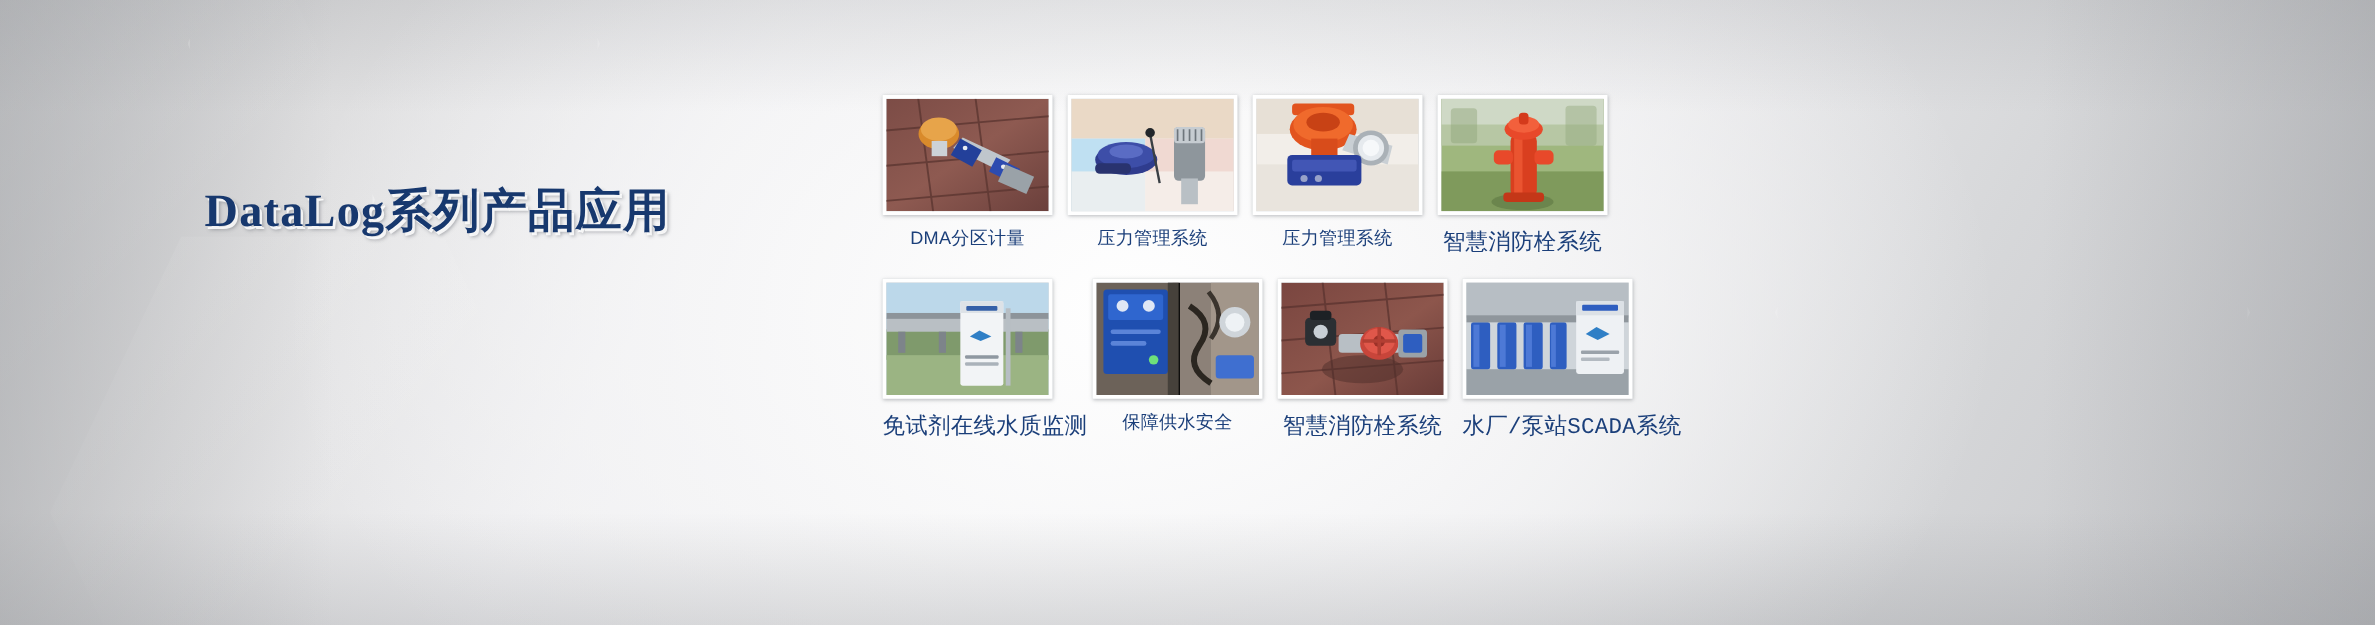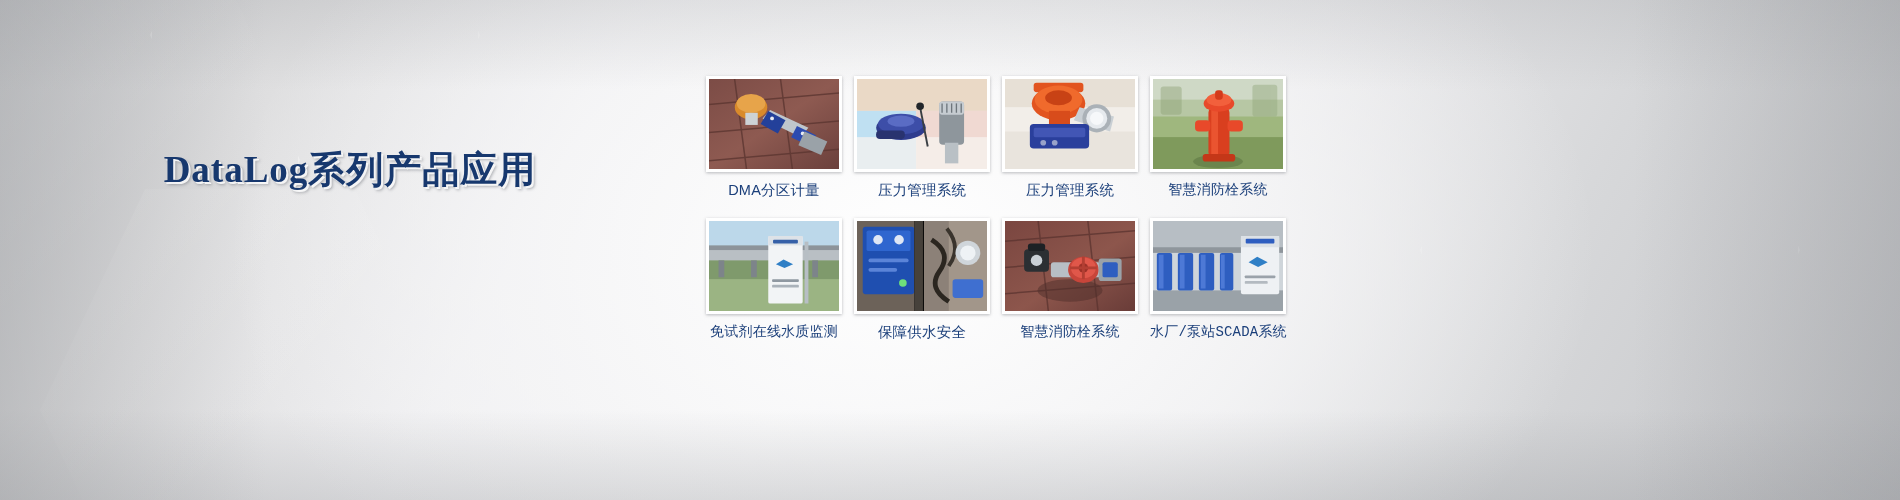--- a/index.html
+++ b/index.html
@@ -68,21 +68,21 @@
   }
   .thumb svg{display:block;width:100%;height:100%;}
   .caption{
     margin-top:9px;
     text-align:center;
     font-size:14.5px;
     color:#1b3f7a;
     white-space:nowrap;
     letter-spacing:.2px;
   }
-  .cap-sm{font-size:14px;}
+  .cap-sm{font-size:18px;}
 </style>
 </head>
 <body>
 
 <div id="banner">
 
   <div class="hex hexshape" style="left:-120px;top:-80px;width:430px;height:470px;"></div>
   <div class="hex hexshape" style="left:40px;top:180px;width:420px;height:460px;opacity:.35;"></div>
   <div class="hex" style="left:-60px;top:-40px;width:360px;height:400px;clip-path:polygon(25% 2%,75% 2%,100% 50%,75% 98%,25% 98%,0% 50%);background:transparent;border:0;box-shadow:inset 0 0 0 2px rgba(255,255,255,.6);"></div>
   <div class="hex" style="left:150px;top:-150px;width:330px;height:370px;clip-path:polygon(25% 2%,75% 2%,100% 50%,75% 98%,25% 98%,0% 50%);background:transparent;border:0;box-shadow:inset 0 0 0 2px rgba(255,255,255,.55);"></div>

